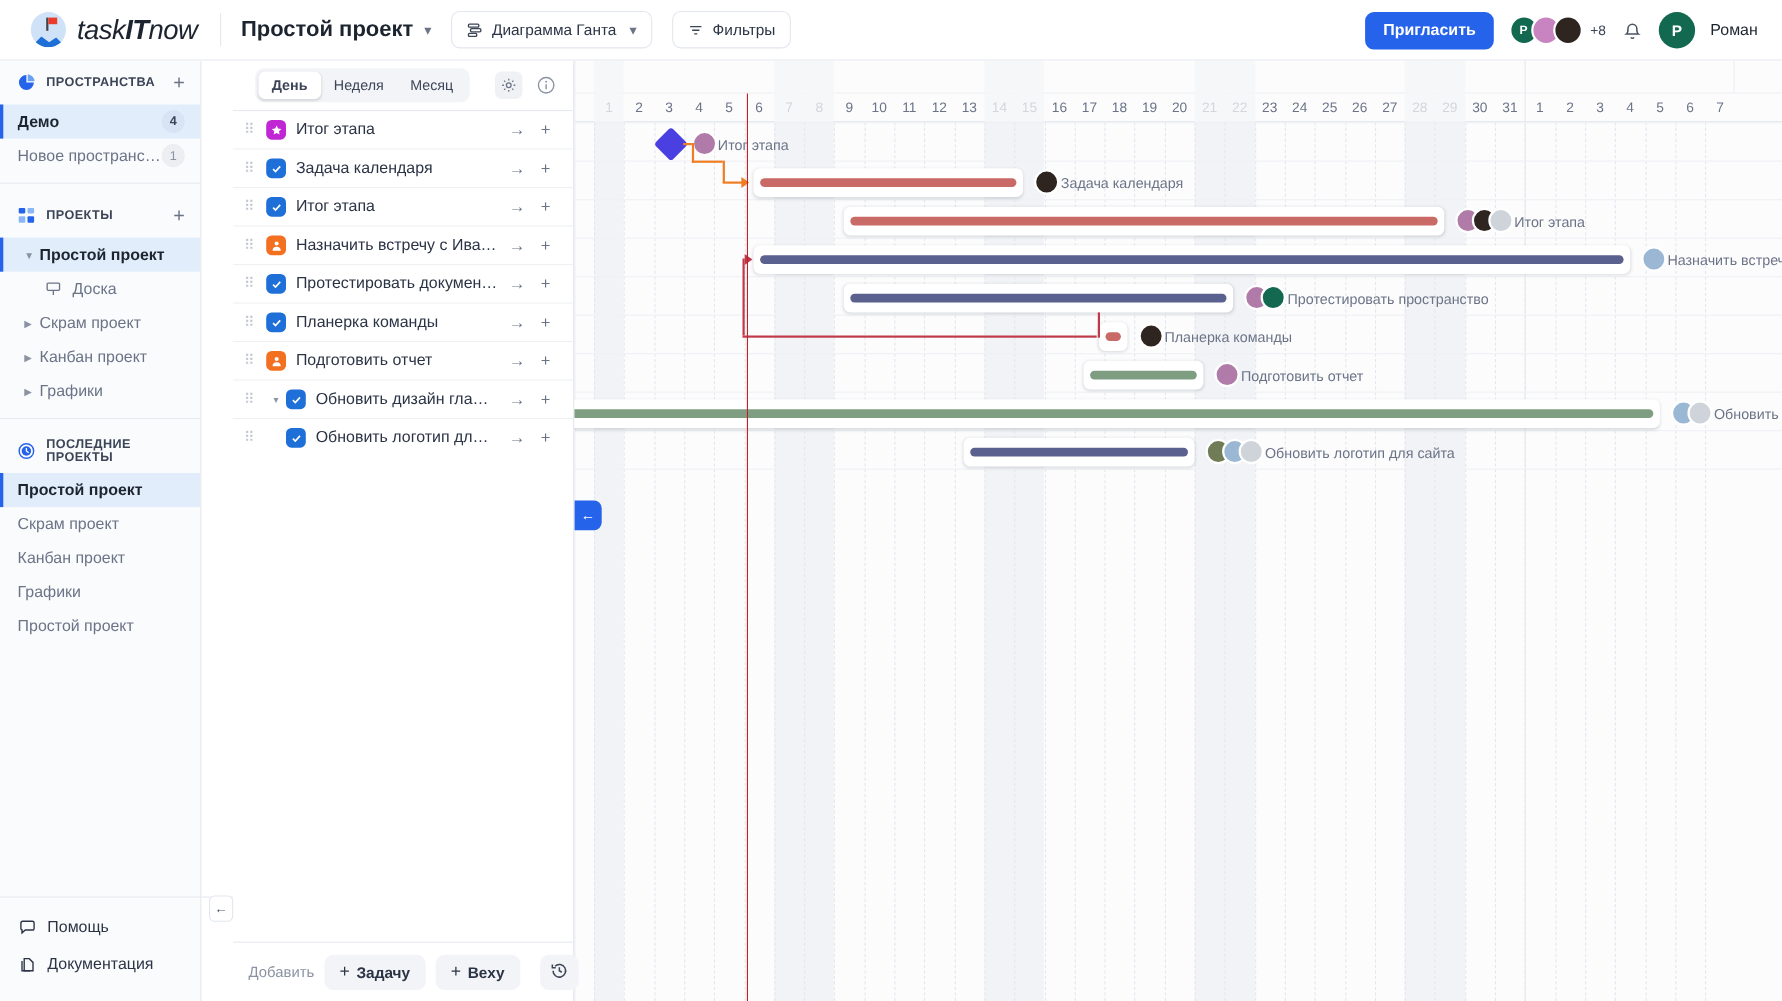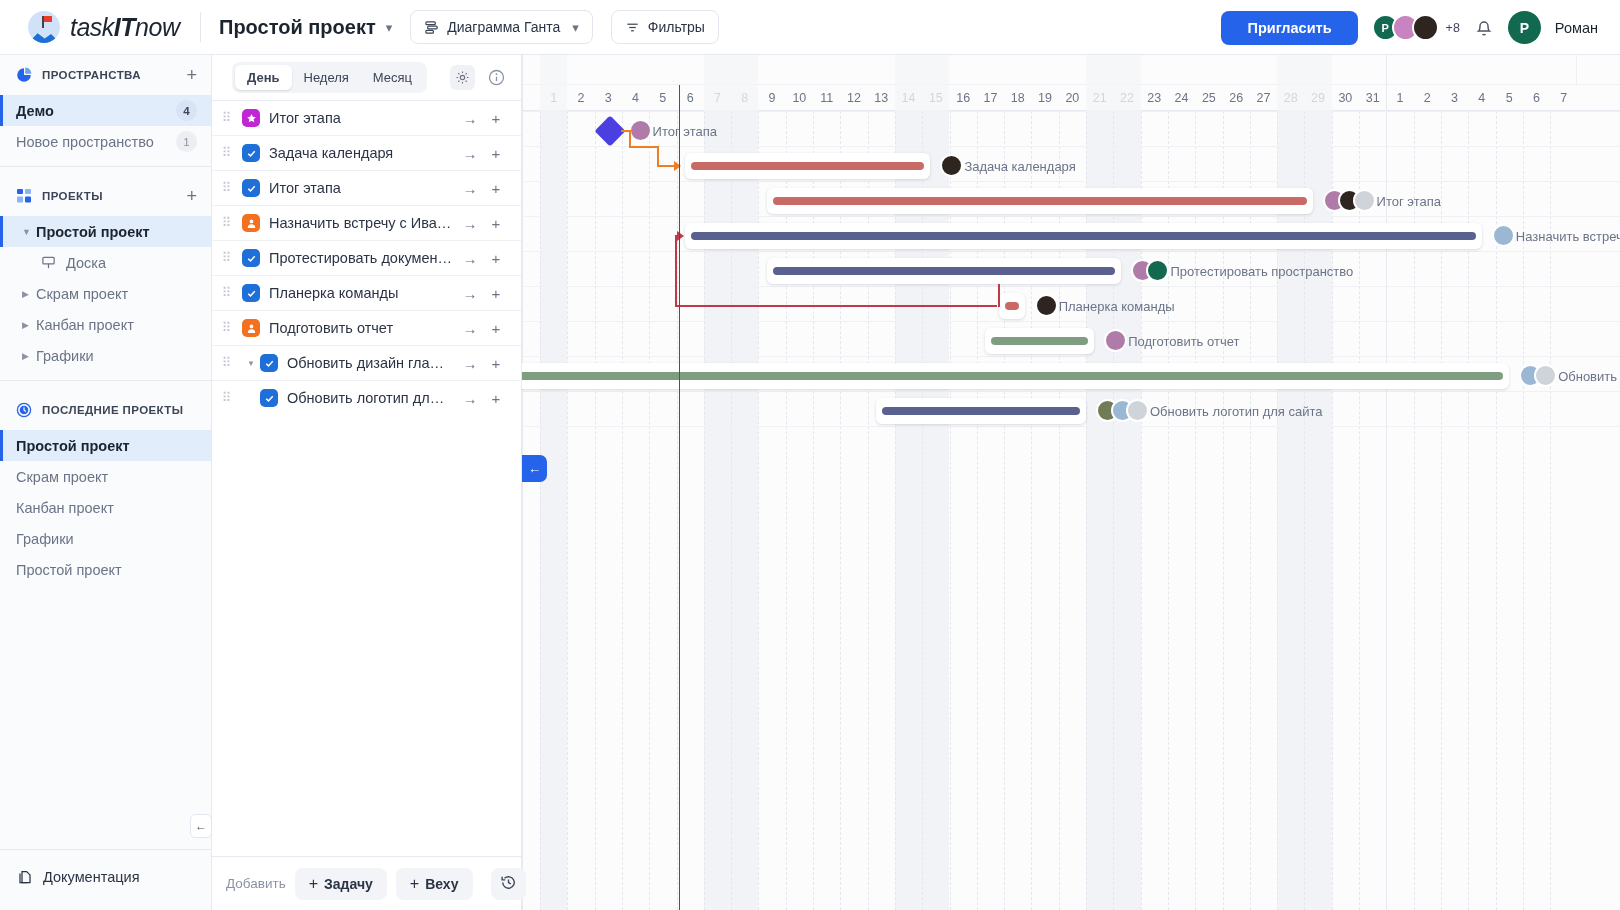--- a/index.html
+++ b/index.html
@@ -37,33 +37,33 @@
   .proj-title { font-size: 20px; font-weight: 700; color:#1c2430; }
   .caret { display:inline-block; margin-left:10px; color:#6b7487; font-size:13px; }
   .hdr-btn {
     display:flex; align-items:center; gap:8px; height:34px; padding:0 13px;
     border:1px solid #e2e6ee; border-radius:8px; background:#fff;
     font-size:14px; color:#2b3445; margin-left:18px; white-space:nowrap; cursor:pointer;
   }
   .hdr-right { position:absolute; right:22px; top:0; height:55px; display:flex; align-items:center; gap:14px; }
   .invite-btn {
     background:#2563eb; color:#fff; font-size:14.5px; font-weight:600;
-    border:none; border-radius:8px; height:34px; padding:0 26px; cursor:pointer;
+    border:none; border-radius:8px; height:34px; padding:0 16px; cursor:pointer;
   }
   .avstack { display:flex; align-items:center; }
   .avstack .av { width:27px; height:27px; border-radius:50%; margin-left:-7px; border:2px solid #fff; overflow:hidden; position:relative; }
   .avstack .av:first-child { margin-left:0; }
   .av-more { font-size:12.5px; color:#3c4557; margin-left:7px; }
   .bell { width:20px; height:20px; color:#4b5363; cursor:pointer; }
   .me-av { width:33px; height:33px; border-radius:50%; background:#12694f; color:#fff; display:flex; align-items:center; justify-content:center; font-size:14px; font-weight:600;}
   .me-name { font-size:14.5px; color:#1c2430; }
 
   
   .sidebar {
-    position:absolute; top:55px; left:0; width:212px; height:855px;
+    position:absolute; top:55px; left:0; width:183px; height:855px;
     background:#fafbfc; border-right:1px solid #e6e9ef;
   }
   .sb-sec-head {
     display:flex; align-items:center; height:40px; padding:0 14px 0 16px; gap:10px;
   }
   .sb-sec-head .ttl { font-size:11.5px; font-weight:700; letter-spacing:.4px; color:#3c4557; flex:1; }
   .sb-plus { color:#6b7487; font-size:18px; line-height:1; cursor:pointer; }
   .sb-row {
     display:flex; align-items:center; height:31px; padding:0 14px 0 16px;
     font-size:14.5px; color:#6b7487; cursor:pointer; position:relative;
@@ -283,20 +283,28 @@
         <span class="lbl">Канбан проект</span>
       </div>
     <div class="sb-row">
         <span class="lbl">Графики</span>
       </div>
     <div class="sb-row">
         <span class="lbl">Простой проект</span>
       </div>
 
     <div class="sb-bottom">
+      <div class="sb-row">
+        <span class="ic">
+          <svg width="16" height="16" viewBox="0 0 16 16" stroke="#2b3445" stroke-width="1.25" fill="none">
+              <path d="M2 4.2A1.7 1.7 0 0 1 3.7 2.5h8.6A1.7 1.7 0 0 1 14 4.2v4.6a1.7 1.7 0 0 1-1.7 1.7H6l-3 2.6v-2.6H3.7A1.7 1.7 0 0 1 2 8.8z"></path>
+            </svg>
+        </span>
+        <span class="lbl">Помощь</span>
+      </div>
       <div class="sb-row">
         <span class="ic">
           <svg width="16" height="16" viewBox="0 0 16 16" stroke="#2b3445" stroke-width="1.25" fill="none">
               <path d="M5 2.5h4.6L13 5.9v7.6H5z"></path>
               <path d="M3 4.6v8.9h7.4"></path>
             </svg>
         </span>
         <span class="lbl">Документация</span>
       </div>
     </div>

